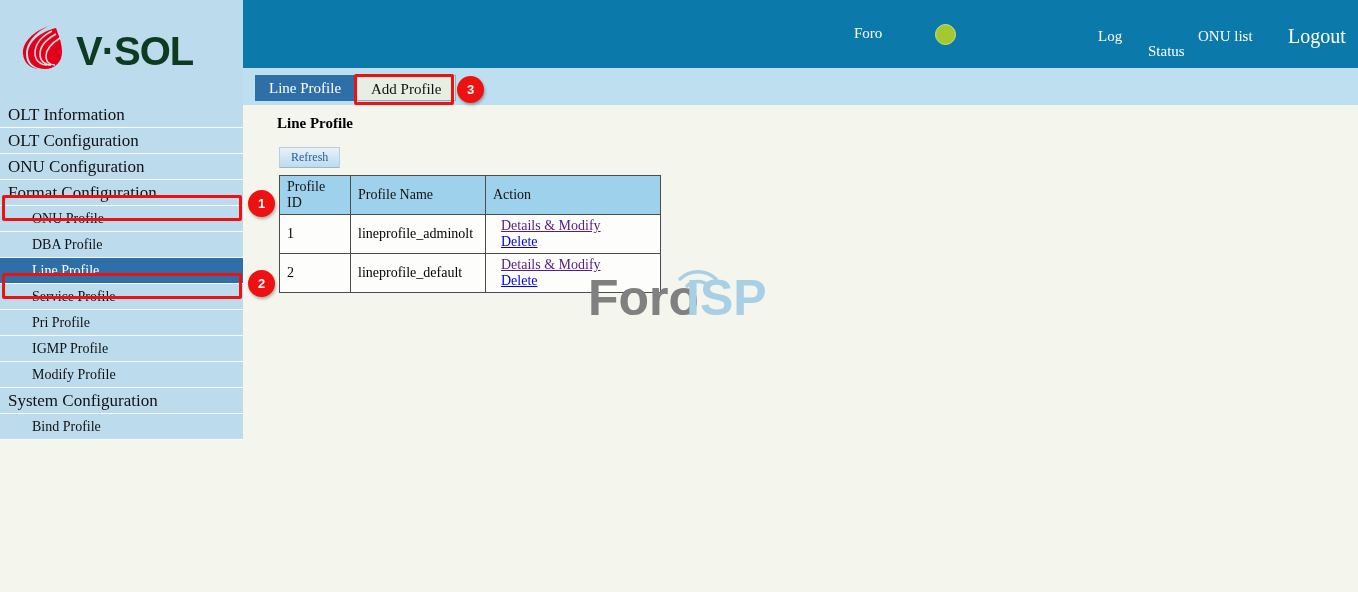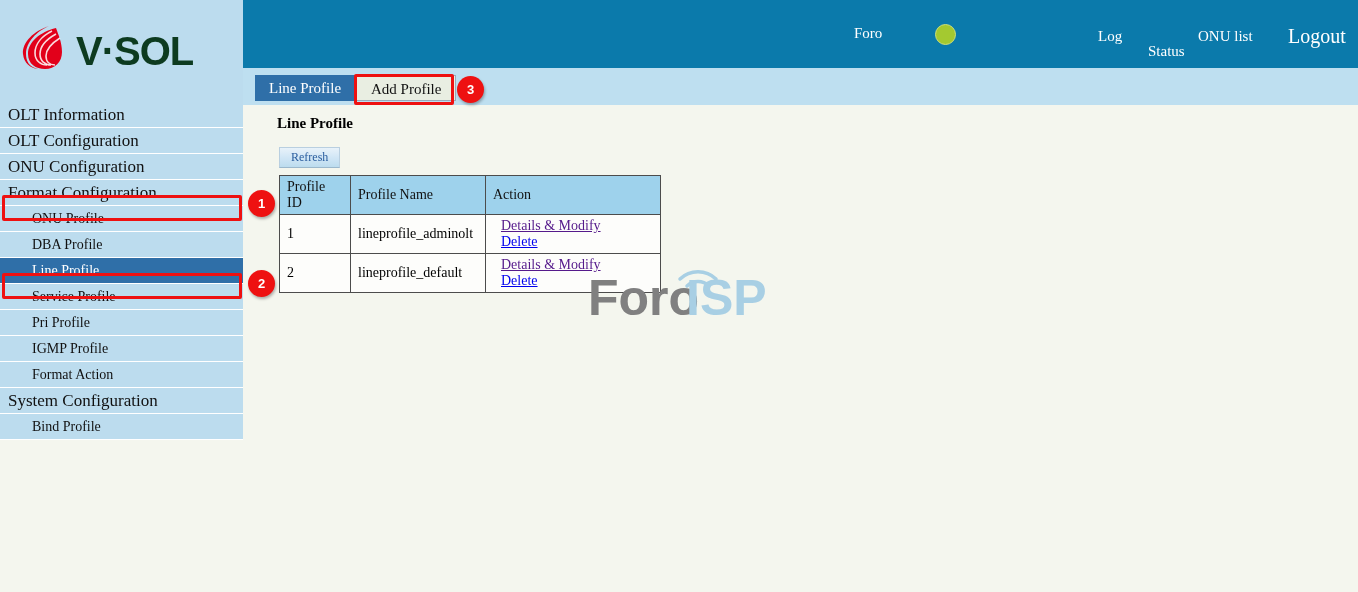--- a/index.html
+++ b/index.html
@@ -241,21 +241,21 @@
     <div class="nav-item nav-top">OLT Information</div>
     <div class="nav-item nav-top">OLT Configuration</div>
     <div class="nav-item nav-top">ONU Configuration</div>
     <div class="nav-item nav-top">Format Configuration</div>
     <div class="nav-item nav-sub">ONU Profile</div>
     <div class="nav-item nav-sub">DBA Profile</div>
     <div class="nav-item nav-sub selected">Line Profile</div>
     <div class="nav-item nav-sub">Service Profile</div>
     <div class="nav-item nav-sub">Pri Profile</div>
     <div class="nav-item nav-sub">IGMP Profile</div>
-    <div class="nav-item nav-sub">Format Action</div>
+    <div class="nav-item nav-sub">Modify Profile</div>
     <div class="nav-item nav-top">System Configuration</div>
     <div class="nav-item nav-sub">Bind Profile</div>
   </div>
 
   <div class="content">
 
     <div class="page-title">Line Profile</div>
 
     <div class="refresh-btn">Refresh</div>
 

